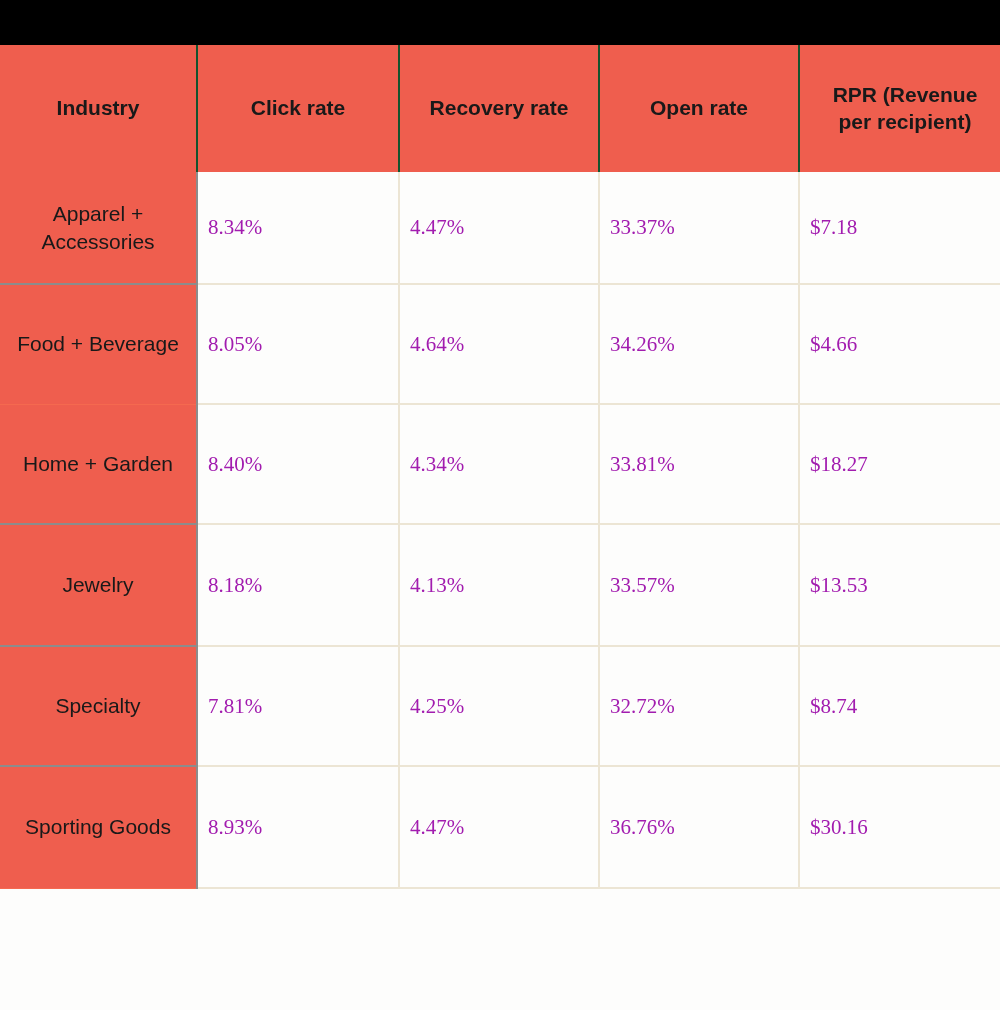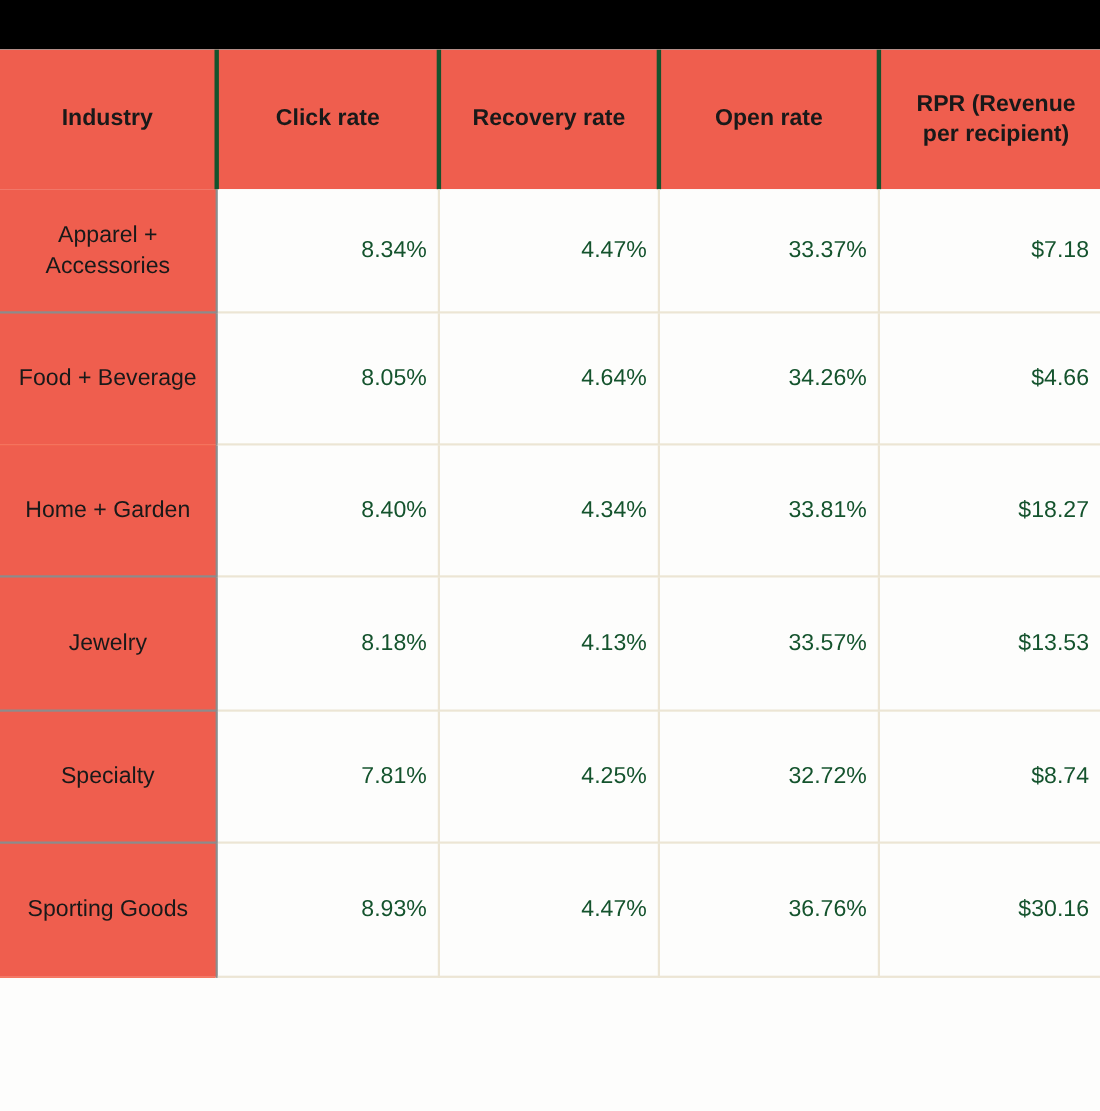--- a/index.html
+++ b/index.html
@@ -78,50 +78,51 @@
     background: #ef5e4e;
     color: #191919;
     font-size: 21px;
     font-weight: 700;
     line-height: 1.28;
     text-align: center;
     vertical-align: middle;
     height: 127px;
     padding: 6px 14px;
     box-sizing: border-box;
-    border-right: 4px solid #14532d;
+    border-right: 2px solid #14532d;
   }
   table.bench thead th:last-child { border-right: none; padding-left: 24px; }
 
   
   table.bench tbody th.industry {
     background: #ef5e4e;
     color: #191919;
     font-size: 21px;
     font-weight: 400;
     line-height: 1.32;
     text-align: center;
     vertical-align: middle;
     padding: 6px 14px;
     box-sizing: border-box;
     border-right: 2px solid #8c8c8c;
     border-bottom: 1px solid #f5694f;
   }
 
   table.bench tbody td {
     background: #fdfdfc;
-    color: #14532d;
+    color: #a21caf;
     font-size: 21px;
     font-weight: 400;
-    text-align: right;
+    text-align: left;
     vertical-align: middle;
     padding: 6px 10px;
     box-sizing: border-box;
     border-right: 2px solid #ece5d4;
     border-bottom: 2px solid #ece5d4;
+    font-family: Liberation Serif, serif;
   }
   table.bench tbody td:last-child { border-right: none; }
 
   table.bench tbody tr.r-tall th.industry,
   table.bench tbody tr.r-tall td { height: 120px; }
   table.bench tbody tr.r-first th.industry,
   table.bench tbody tr.r-first td { height: 112px; }
   table.bench tbody tr.r-xtall th.industry,
   table.bench tbody tr.r-xtall td { height: 122px; }
 

